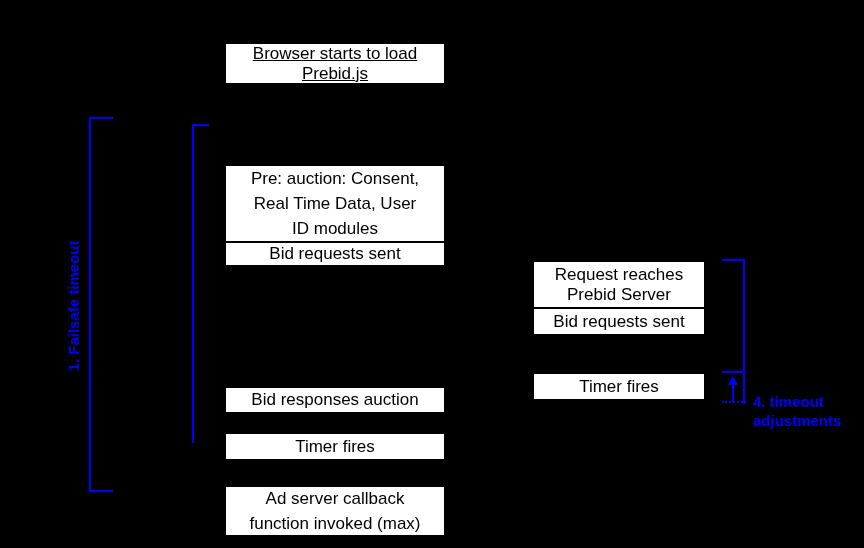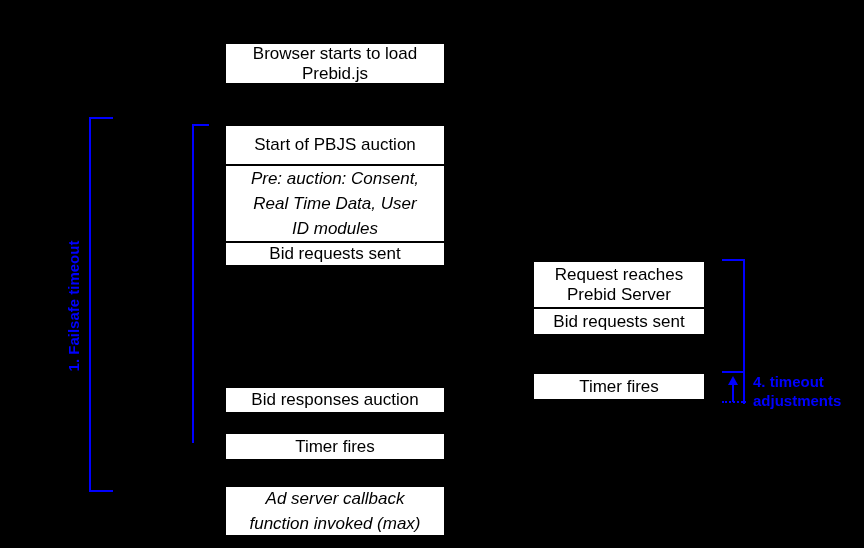--- a/index.html
+++ b/index.html
@@ -26,21 +26,21 @@
     border: 1px solid var(--box_border, #000);
     color: var(--box_text, #000);
     font-size: 17px;
     line-height: 20px;
     display: flex;
     align-items: center;
     justify-content: center;
     text-align: center;
     white-space: pre-line;
   }
-  .box.roomy { line-height: 25px; font-style: italic; }
+  .box.roomy { line-height: 25px; }
   .blue-label {
     position: absolute;
     color: var(--annotation, #0000ff);
     font-weight: bold;
     font-size: 15px;
     line-height: 19px;
     white-space: pre-line;
   }
   .blue-label.right { text-align: right; }
   .blue-label.vertical {
@@ -74,24 +74,23 @@
     border-left: 5px solid transparent;
     border-right: 5px solid transparent;
     border-bottom: 9px solid var(--annotation, #0000ff);
   }
 </style>
 </head>
 <body>
 
 <div class="canvas">
 
-  <div class="box" style="left:225px; top:43px; width:220px; height:41px;">Browser starts to load
+  <div class="box" style="left:225px; top:43px; width:220px; height:41px;text-decoration:underline;">Browser starts to load
 Prebid.js</div>
 
-  <div class="box" style="left:225px; top:125px; width:220px; height:40px;">Start of PBJS auction</div>
 
   <div class="box roomy" style="left:225px; top:165px; width:220px; height:77px;">Pre: auction: Consent,
 Real Time Data, User
 ID modules</div>
 
   <div class="box" style="left:225px; top:242px; width:220px; height:24px;">Bid requests sent</div>
 
   <div class="box" style="left:225px; top:387px; width:220px; height:26px;">Bid responses auction</div>
 
   <div class="box" style="left:225px; top:433px; width:220px; height:27px;">Timer fires</div>
@@ -114,16 +113,16 @@
   <div class="bline" style="left:192px; top:124px; width:2px; height:319px;"></div>
   <div class="bline" style="left:192px; top:124px; width:17px; height:2px;"></div>
 
   <div class="bline" style="left:743px; top:259px; width:2px; height:145px;"></div>
   <div class="bline" style="left:722px; top:259px; width:23px; height:2px;"></div>
   <div class="bline" style="left:722px; top:371px; width:23px; height:2px;"></div>
 
   <div class="dotted-line" style="left:722px; top:401px; width:24px;"></div>
   <div class="arrow-shaft" style="left:732px; top:384px; height:18px;"></div>
   <div class="arrow-head" style="left:728px; top:376px;"></div>
-  <div class="blue-label" style="left:753px; top:372px;">4. timeout
+  <div class="blue-label" style="left:753px; top:392px;">4. timeout
 adjustments</div>
 
 </div>
 
 </body></html>

